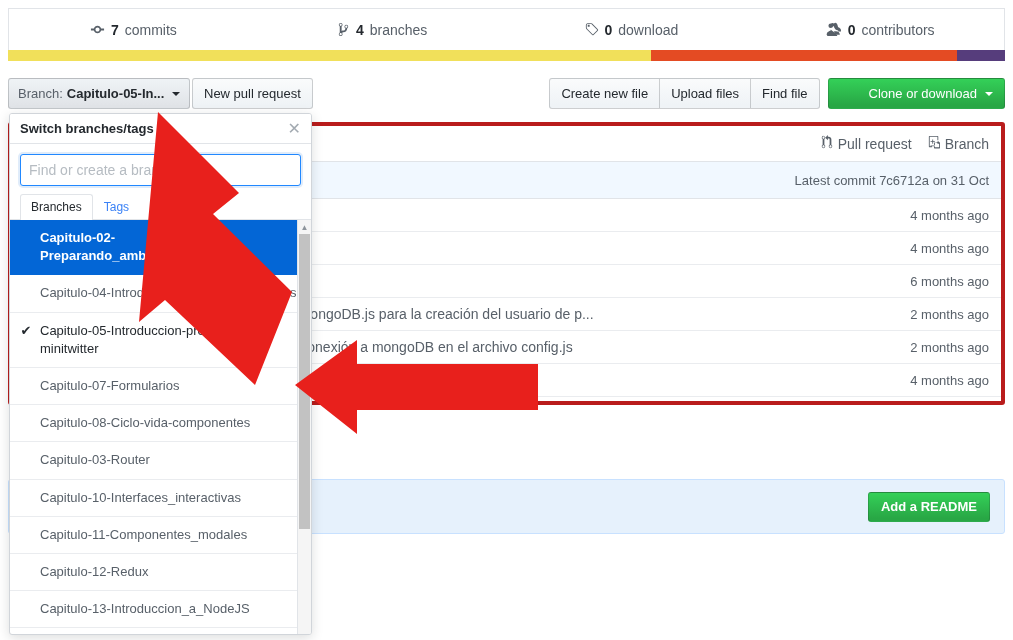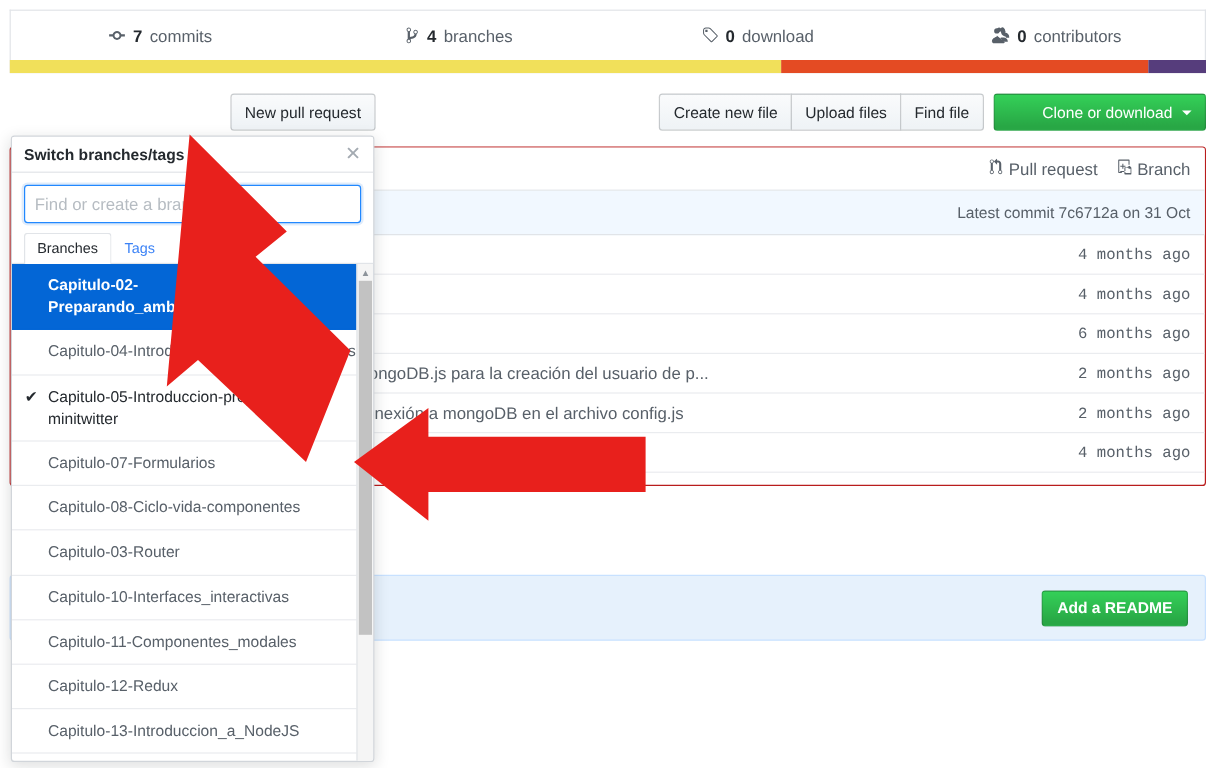--- a/index.html
+++ b/index.html
@@ -73,21 +73,21 @@
     background-image: linear-gradient(-180deg,#34d058 0%,#28a745 90%);
     background-color:#28a745; border-color: rgba(27,31,35,0.2);
     color:#fff;
     padding-left:40px;
   }
   .btn-green .caret { border-top-color:#fff; }
 
   
   .content-panel {
     position: absolute; left: 8px; top: 122px; width: 997px; height: 283px;
-    border: 1px solid #b91c1c; border-radius: 3px; background:#fff;
+    border: 4px solid #b91c1c; border-radius: 3px; background:#fff;
     overflow:hidden;
   }
   .cp-head {
     height: 36px; border-bottom: 1px solid #e1e4e8;
     display:flex; align-items:center; justify-content:flex-end;
     padding-right: 12px; gap: 16px; background:#fff;
   }
   .cp-head .act {
     display:inline-flex; align-items:center; gap:5px;
     color:#586069; font-size:14px; cursor:pointer;
@@ -102,21 +102,21 @@
 
   .frow {
     height: 33px; border-bottom: 1px solid #eaecef;
     display:flex; align-items:center; padding: 0 12px;
     font-size: 14px;
   }
   .frow:last-child { border-bottom: none; }
   .frow .fname { width: 200px; color:#0366d6; white-space:nowrap; overflow:hidden; }
   .frow .fmsg  { flex:1 1 auto; color:#586069; white-space:nowrap; overflow:hidden;
                  text-overflow:ellipsis; padding-right:14px; }
-  .frow .ftime { color:#586069; font-size:13px; white-space:nowrap;font-family:Liberation Mono, monospace; }
+  .frow .ftime { color:#586069; font-size:13px; white-space:nowrap; }
 
   
   .readme-banner {
     position:absolute; left:8px; top:479px; width:997px; height:55px;
     background:#e6f1fc; border:1px solid #c8e1ff; border-radius:3px;
     display:flex; align-items:center; padding: 0 14px;
   }
   .readme-banner .txt { flex:1 1 auto; color:#24292e; font-size:14px; }
   .btn-readme {
     height:30px; padding:0 12px; border-radius:3px;
@@ -250,20 +250,25 @@
   </div>
 
   <div class="lang-bar" id="lang-bar">
       <div class="lang-seg" style="width: 64.5%; background: rgb(241, 224, 90);"></div>
       <div class="lang-seg" style="width: 30.7%; background: rgb(228, 75, 35);"></div>
       <div class="lang-seg" style="width: 4.8%; background: rgb(86, 61, 124);"></div>
     </div>
 
   <div class="toolbar">
 
+    <button class="btn btn-branch">
+      <span class="lbl-pre">Branch:</span>
+      <span class="lbl-name">Capitulo-05-In...</span>
+      <span class="caret"></span>
+    </button>
 
     <button class="btn btn-npr">New pull request</button>
 
     <div class="bg-right">
       <div class="btn-group">
         <button class="btn">Create new file</button>
         <button class="btn">Upload files</button>
         <button class="btn">Find file</button>
       </div>
       <button class="btn btn-green">

